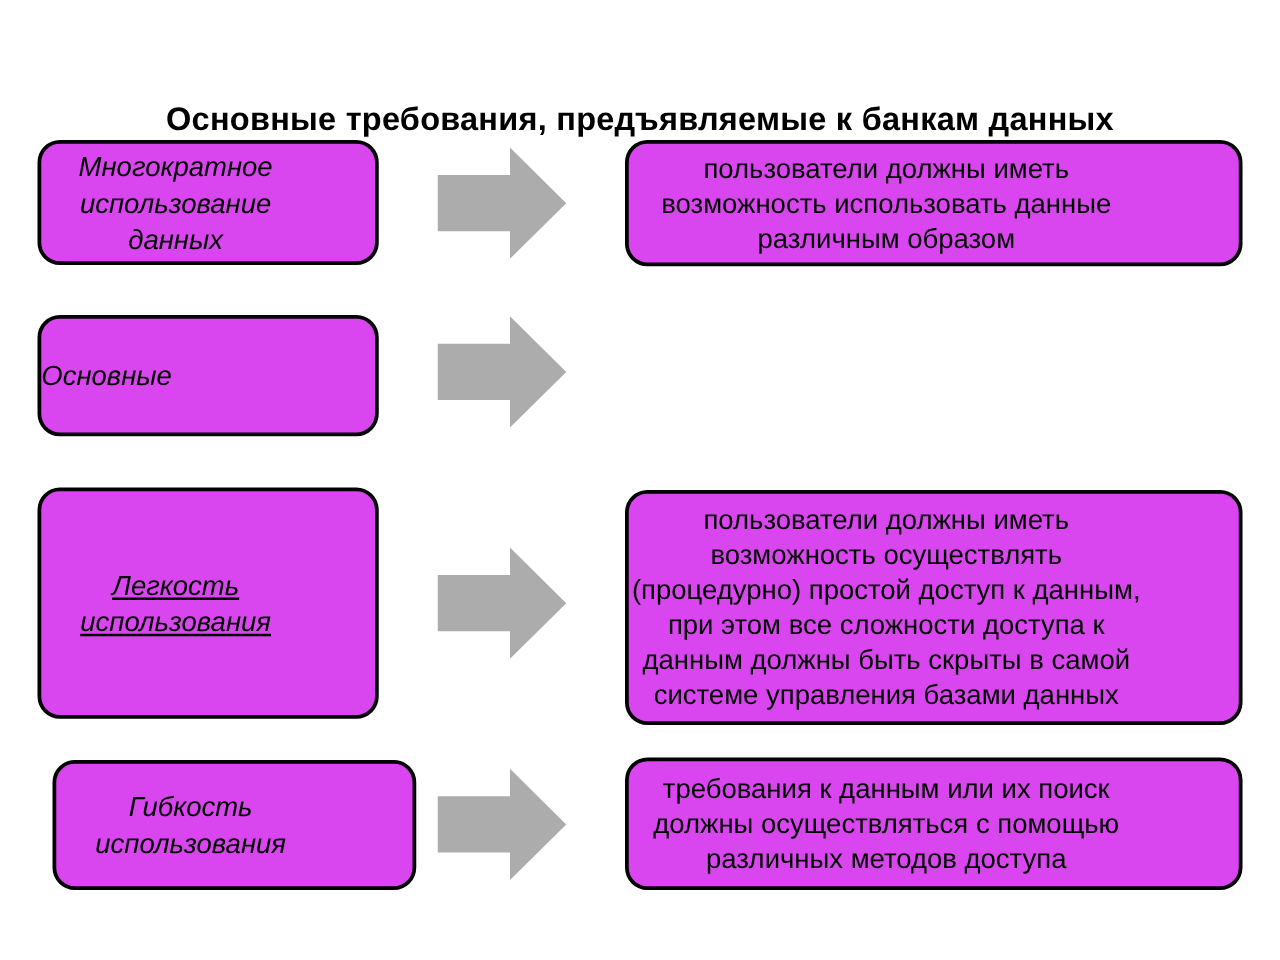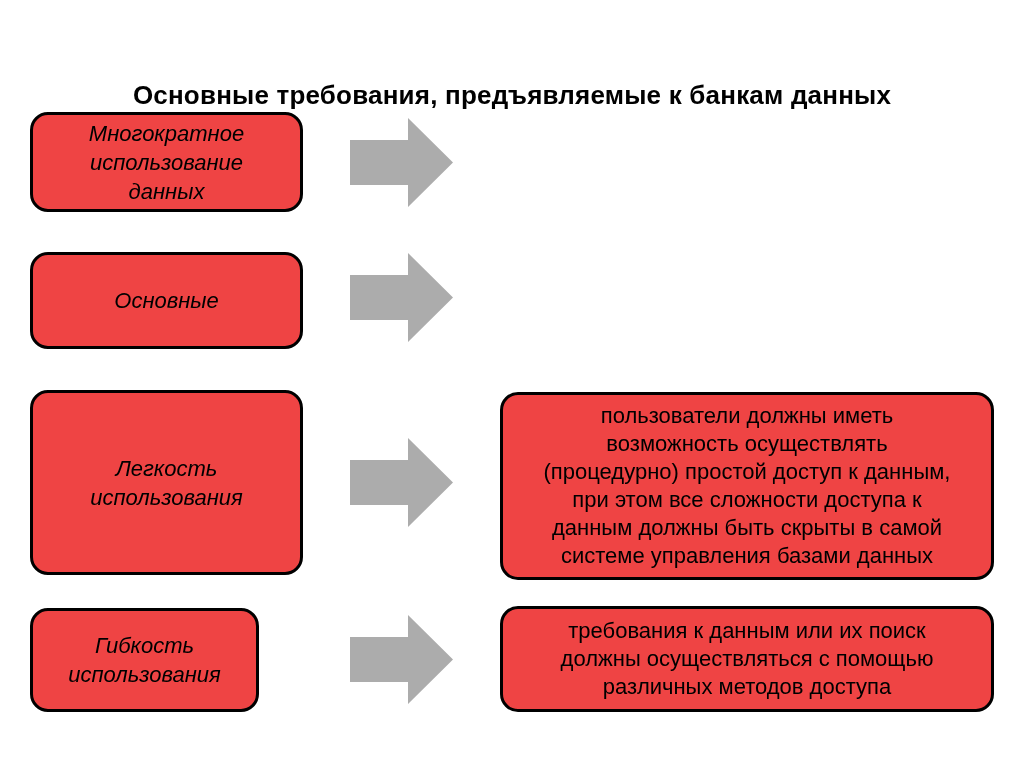--- a/index.html
+++ b/index.html
@@ -28,24 +28,23 @@
     letter-spacing: 0.2px;
     white-space: nowrap;
     margin-top: 30px;
   }
 
   .box {
     position: absolute;
     box-sizing: border-box;
     border: 3px solid #000000;
     border-radius: 18px;
-    background: #ef4444;
+    background: #d946ef;
     display: flex;
     align-items: center;
-    justify-content: center;
   }
   .box p { margin: 0; text-align: center; }
 
   .left-box p {
     font-style: italic;
     font-size: 22px;
     line-height: 29px;
     max-width: 215px;
   }
   .right-box p {
@@ -59,42 +58,45 @@
 
   
   .r1-left  { left: 30px;  top: 112px; width: 273px; height: 100px; }
   .r1-arrow { left: 350px; top: 115px; }
   .r1-right { left: 500px; top: 112px; width: 494px; height: 101px; }
   
   .r2-left  { left: 30px;  top: 252px; width: 273px; height: 97px; }
   .r2-arrow { left: 350px; top: 250px; }
   .r2-right { left: 500px; top: 248px; width: 494px; height: 104px; }
   
-  .r3-left  { left: 30px;  top: 390px; width: 273px; height: 185px; }
+  .r3-left  { left: 30px;  top: 390px; width: 273px; height: 185px; text-decoration: underline; }
   .r3-arrow { left: 350px; top: 435px; }
   .r3-right { left: 500px; top: 392px; width: 494px; height: 188px; }
   
-  .r4-left  { left: 30px;  top: 608px; width: 229px; height: 104px; }
+  .r4-left  { left: 42px;  top: 608px; width: 291px; height: 104px; }
   .r4-arrow { left: 350px; top: 612px; }
   .r4-right { left: 500px; top: 606px; width: 494px; height: 106px; }
 </style>
 </head>
 <body>
 
 <div class="stage">
 
   <div class="title">Основные требования, предъявляемые к банкам данных</div>
 
   <div class="box left-box r1-left">
     <p>Многократное использование данных</p>
   </div>
   <div class="arrow r1-arrow">
     <svg width="105" height="95" viewBox="0 0 105 95" xmlns="http://www.w3.org/2000/svg">
       <polygon points="0,25 58,25 58,3 103,47.5 58,92 58,70 0,70" fill="#ACACAC"></polygon>
     </svg>
+  </div>
+  <div class="box right-box r1-right">
+    <p>пользователи должны иметь возможность использовать данные различным образом</p>
   </div>
 
   <div class="box left-box r2-left">
     <p>Основные</p>
   </div>
   <div class="arrow r2-arrow">
     <svg width="105" height="95" viewBox="0 0 105 95" xmlns="http://www.w3.org/2000/svg">
       <polygon points="0,25 58,25 58,3 103,47.5 58,92 58,70 0,70" fill="#ACACAC"></polygon>
     </svg>
   </div>

